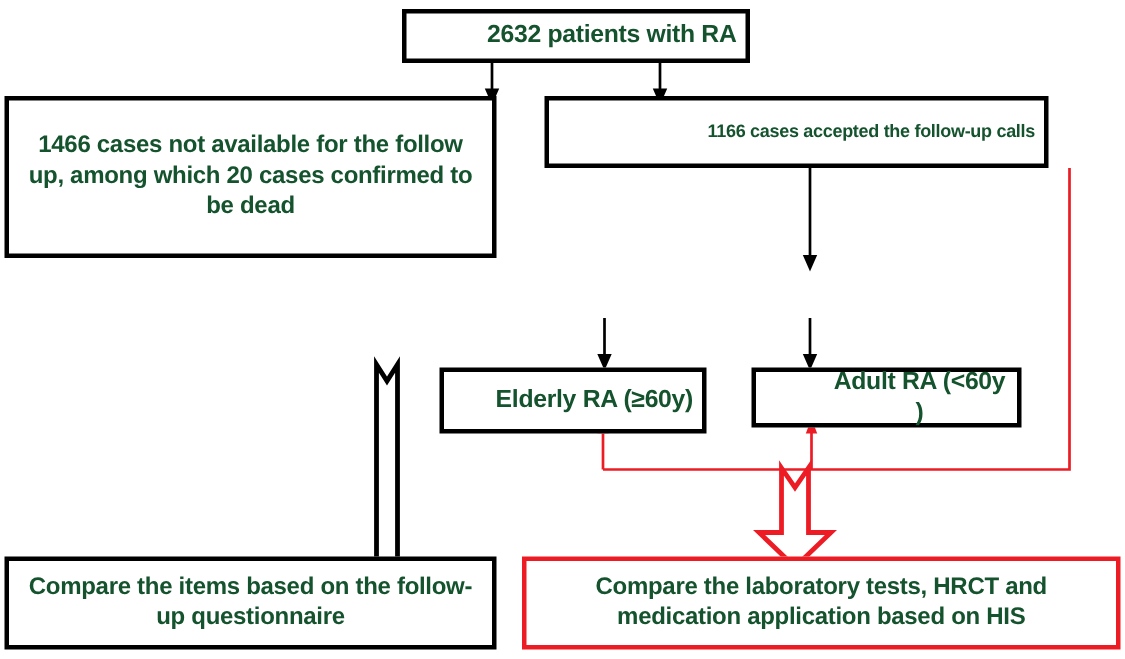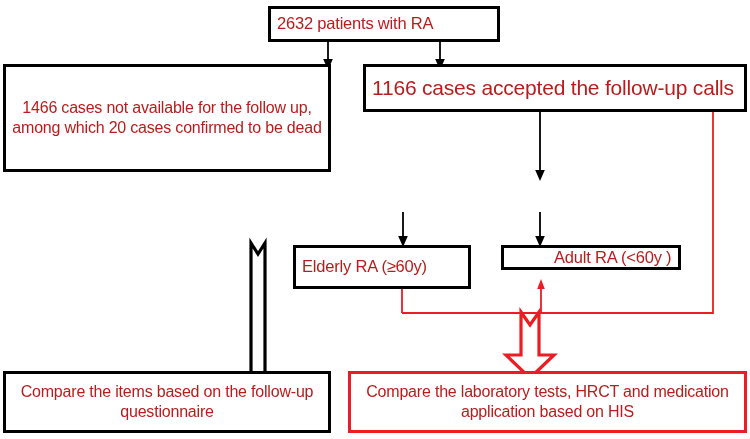--- a/index.html
+++ b/index.html
@@ -14,26 +14,27 @@
     background: #ffffff;
     font-family: "Liberation Sans", sans-serif;
     overflow: hidden;
   }
   .node {
     position: absolute;
     box-sizing: border-box;
     background: #ffffff;
     display: flex;
     align-items: center;
-    justify-content: flex-start;
+    justify-content: flex-end;
     text-align: center;
-    color: #b91c1c;
+    color: #14532d;
     line-height: 1.28;
     letter-spacing: -0.2px;
     z-index: 3;
+    font-weight: bold;
   }
   .node.black {
     border: 3px solid #000000;
   }
   .node.red {
     border: 3px solid #ed1c24;
   }
   .node span {
     display: block;
     padding: 0 6px;
@@ -92,30 +93,30 @@
   </svg>
 
   <div class="node black" style="left:268px; top:6px; width:232px; height:36px; font-size:16.5px;">
     <span>2632 patients with RA</span>
   </div>
 
   <div class="node black" style="left:3px; top:64px; width:328px; height:108px; font-size:16px;">
     <span>1466 cases not available for the follow up, among which 20 cases confirmed to be dead</span>
   </div>
 
-  <div class="node black" style="left:363px; top:64px; width:384px; height:48px; font-size:21px;">
+  <div class="node black" style="left:363px; top:64px; width:336px; height:48px; font-size:12px;">
     <span>1166 cases accepted the follow-up calls</span>
   </div>
 
 
   <div class="node black" style="left:293px; top:245px; width:178px; height:44px; font-size:16.5px;">
     <span>Elderly RA (≥60y)</span>
   </div>
 
-  <div class="node black" style="left:501px; top:245px; width:180px; height:25px; font-size:16.5px;padding-left:44px;">
+  <div class="node black" style="left:501px; top:245px; width:180px; height:40px; font-size:16.5px;padding-left:44px;">
     <span>Adult RA (&lt;60y )</span>
   </div>
 
   <div class="node black" style="left:3px; top:371px; width:328px; height:62px; font-size:16px;">
     <span>Compare the items based on the follow-up questionnaire</span>
   </div>
 
   <div class="node red" style="left:348px; top:371px; width:399px; height:62px; font-size:16px;">
     <span>Compare the laboratory tests, HRCT and medication application based on HIS</span>
   </div>

